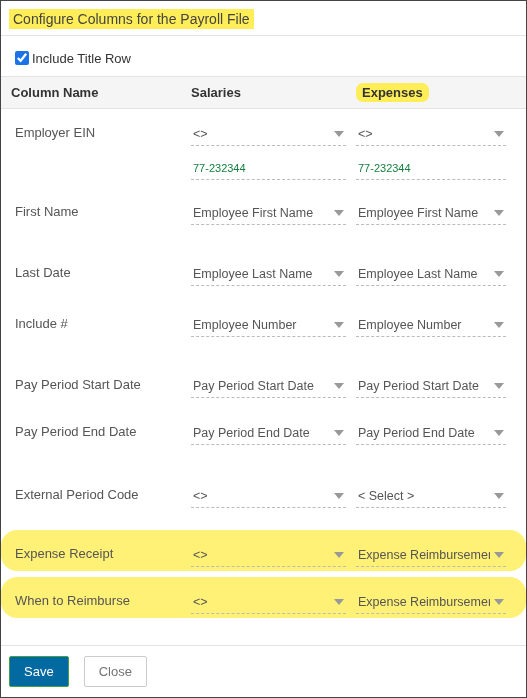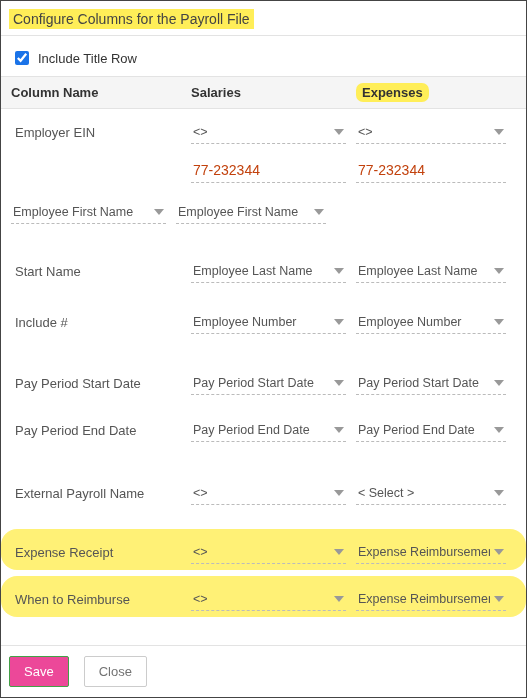--- a/index.html
+++ b/index.html
@@ -28,21 +28,21 @@
   }
   .divider {
     height: 1px;
     background: #e3e3e3;
     margin: 0 0 6px 0;
   }
   .checkbox-row {
     padding: 6px 10px 8px 10px;
     display: flex;
     align-items: center;
-    gap: 6px;
+    gap: 0;
   }
   .checkbox-row input[type=checkbox] {
     width: 14px;
     height: 14px;
     accent-color: #1a73e8;
   }
   .checkbox-row label {
     font-size: 13px;
     color: #333;
   }
@@ -63,21 +63,21 @@
     background: #ffee58;
     padding: 2px 6px;
     border-radius: 7px;
   }
   .rows {
     padding: 0 0 0 0;
   }
   .row {
     display: flex;
     padding: 10px 10px 4px 10px;
-    align-items: center;
+    align-items: flex-end;
   }
   .row.hl {
     background: #fff176;
     border-radius: 16px;
   }
   .rowlabel {
     width: 180px;
     padding: 6px 8px 6px 4px;
     color: #555;
     font-size: 13px;
@@ -118,22 +118,22 @@
   }
   .subval .spacer { width: 180px; }
   .subval .valcell {
     width: 165px;
     padding-right: 10px;
   }
   .subval .valcell.last { width: 150px; padding-right: 0; }
   .valbox {
     border-bottom: 1px dashed #bbb;
     padding: 4px 2px;
-    font-size: 14px;
-    color: #c2410c;
+    font-size: 11px;
+    color: #15803d;
     min-height: 22px;
   }
   .gap { height: 18px; }
   .gap-sm { height: 8px; }
   .footer {
     position: absolute;
     bottom: 0;
     left: 0;
     right: 0;
     border-top: 1px solid #e3e3e3;
@@ -142,21 +142,21 @@
     gap: 8px;
     background: #fff;
   }
   .btn {
     padding: 7px 14px;
     font-size: 13px;
     border-radius: 2px;
     cursor: pointer;
   }
   .btn-save {
-    background: #ec4899;
+    background: #0369a1;
     color: #fff;
     border: 1px solid #43a047;
     text-align: center;
   }
   .btn-close {
     background: #fff;
     color: #737373;
     border: 1px solid #ccc;
     margin-left: 7px;
   }
@@ -221,20 +221,21 @@
           <div class="spacer"></div>
           <div class="valcell">
             <div class="valbox">77-232344</div>
           </div>
           <div class="valcell last">
             <div class="valbox">77-232344</div>
           </div>
         </div>
         <div class="gap" style="height: 4px;"></div>
         <div class="row">
+          <div class="rowlabel">First Name</div>
           <div class="cell">
             <div class="dd">
               <span class="txt">Employee First Name</span>
               <span class="caret">
                 <svg width="10" height="10" viewBox="0 0 10 10">
                   <polygon points="0,2 10,2 5,8" fill="#999"></polygon>
                 </svg>
               </span>
             </div>
           </div>
@@ -244,21 +245,21 @@
               <span class="caret">
                 <svg width="10" height="10" viewBox="0 0 10 10">
                   <polygon points="0,2 10,2 5,8" fill="#999"></polygon>
                 </svg>
               </span>
             </div>
           </div>
         </div>
         <div class="gap" style="height: 20px;"></div>
         <div class="row">
-          <div class="rowlabel">Start Name</div>
+          <div class="rowlabel">Last Date</div>
           <div class="cell">
             <div class="dd">
               <span class="txt">Employee Last Name</span>
               <span class="caret">
                 <svg width="10" height="10" viewBox="0 0 10 10">
                   <polygon points="0,2 10,2 5,8" fill="#999"></polygon>
                 </svg>
               </span>
             </div>
           </div>
@@ -340,21 +341,21 @@
               <span class="caret">
                 <svg width="10" height="10" viewBox="0 0 10 10">
                   <polygon points="0,2 10,2 5,8" fill="#999"></polygon>
                 </svg>
               </span>
             </div>
           </div>
         </div>
         <div class="gap" style="height: 22px;"></div>
         <div class="row">
-          <div class="rowlabel">External Payroll Name</div>
+          <div class="rowlabel">External Period Code</div>
           <div class="cell">
             <div class="dd">
               <span class="txt">&lt;<ignore>&gt;</ignore></span>
               <span class="caret">
                 <svg width="10" height="10" viewBox="0 0 10 10">
                   <polygon points="0,2 10,2 5,8" fill="#999"></polygon>
                 </svg>
               </span>
             </div>
           </div>

